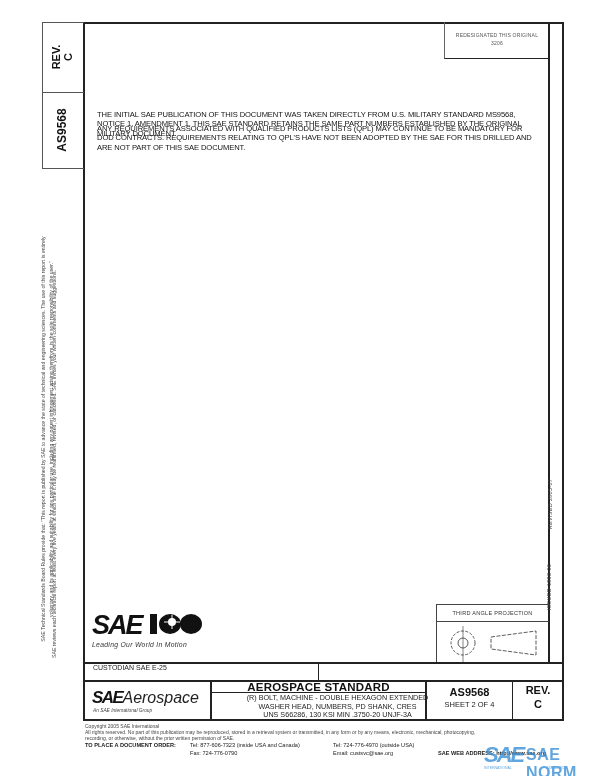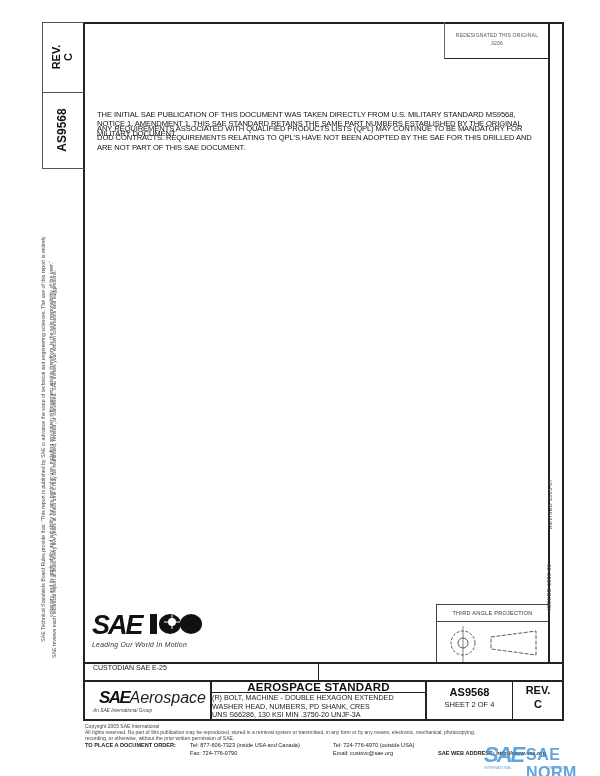--- a/index.html
+++ b/index.html
@@ -19,25 +19,25 @@
   .note { left:97px; width:440px; font-size:7.6px; line-height:9.4px; color:#111; letter-spacing:-0.1px; }
   .side-text { font-size:5.2px; color:#444; line-height:8px; }
   .issued { font-size:5.5px; color:#444; letter-spacing:0.3px; }
   .proj-box { left:436px; top:604px; width:113px; height:59px; border-left:1px solid #444; border-top:1px solid #444; }
   .proj-head { left:436px; top:604px; width:113px; height:18px; border-bottom:1px solid #444; font-size:5.5px; color:#333; text-align:center; line-height:18px; letter-spacing:0.3px; }
   .row-line { left:83px; width:481px; height:1.5px; background:#222; }
   .custodian { left:93px; top:664px; font-size:7px; color:#222; }
   .sae100 { left:92px; top:610px; width:110px; height:28px; }
   .tagline { left:92px; top:641px; font-size:6.8px; font-style:italic; color:#333; letter-spacing:0.3px; }
   .title-main { left:212px; top:681px; width:213px; text-align:center; font-weight:bold; font-size:11.5px; letter-spacing:0.2px; }
-  .title-sub { left:212px; top:694px; width:251px; font-size:7.2px; line-height:8.6px; color:#222; }
+  .title-sub { left:212px; top:694px; width:251px; text-align:center; font-size:7.2px; line-height:8.6px; color:#222; }
   .docnum { left:427px; top:686px; width:85px; text-align:center; font-weight:bold; font-size:11px; }
   .sheet { left:427px; top:700px; width:85px; text-align:center; font-size:7.5px; color:#222; }
   .rev-bot { left:512px; top:683px; width:52px; text-align:center; font-weight:bold; font-size:11px; line-height:14px; }
-  .sae-aero { left:92px; top:688px;margin-left:7px; }
+  .sae-aero { left:92px; top:688px; }
   .aero-sub { left:93px; top:708px; font-size:4.8px; color:#444; font-style:italic; }
   .fine { left:85px; font-size:5px; color:#444; line-height:6.5px; white-space:nowrap; }
   .order { font-size:5.6px; font-weight:bold; color:#222; }
   .contact { font-size:5.6px; color:#222; }
   .wm { left:484px; top:744px; }
 </style>
 </head>
 <body>
 
 <div class="abs main-frame"></div>

